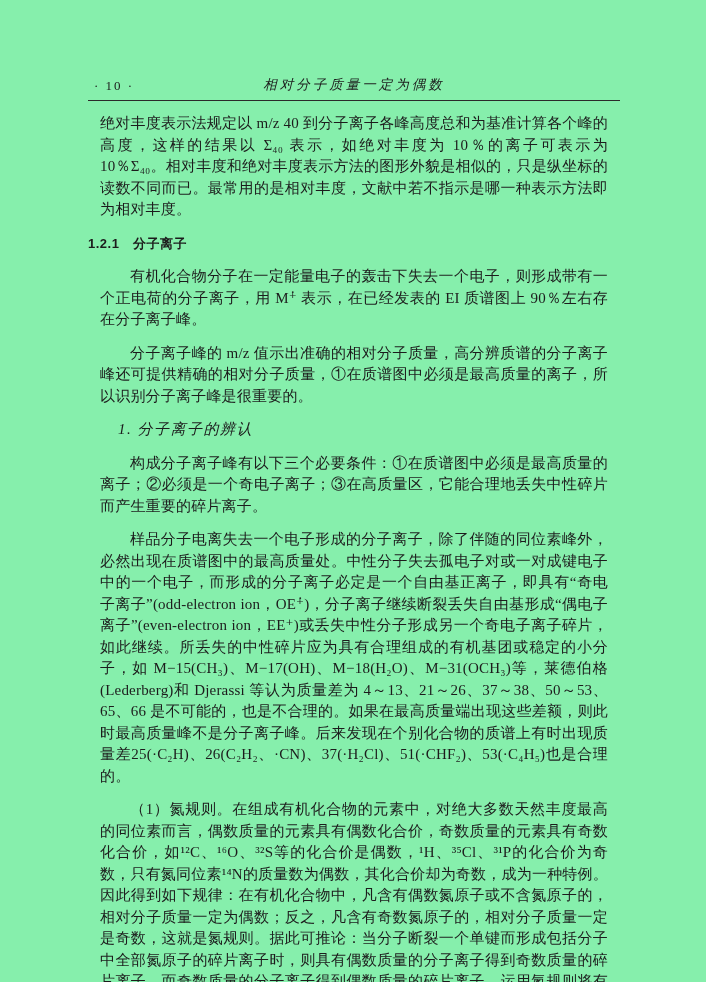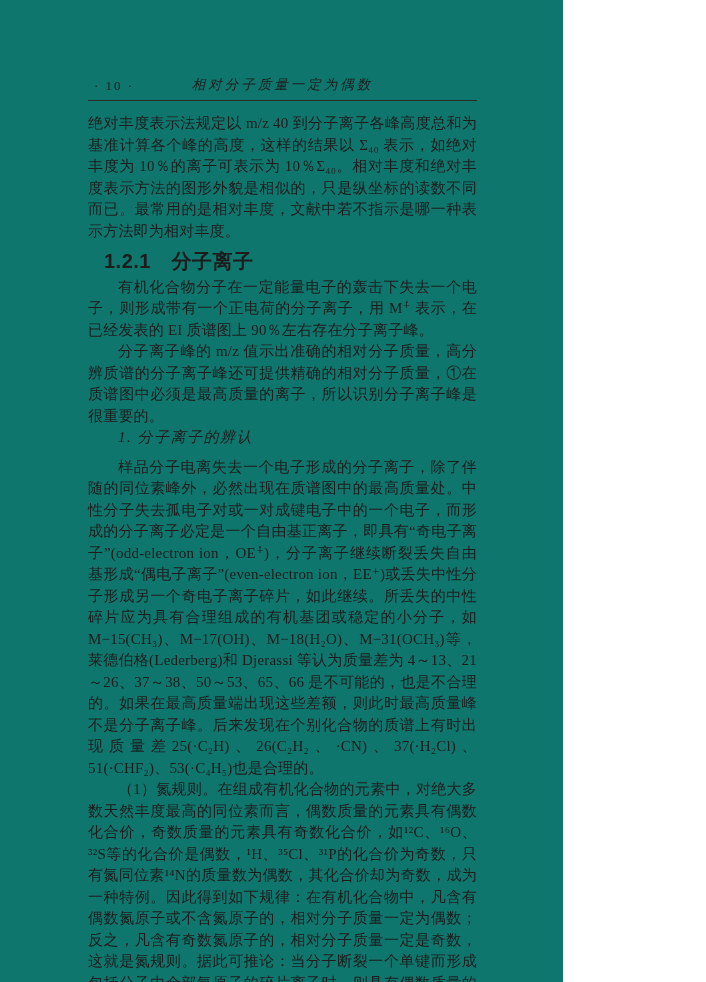--- a/index.html
+++ b/index.html
@@ -1,21 +1,21 @@
 <!DOCTYPE html>
 <html><head>
 <meta charset="utf-8">
 <style>
   html, body { margin: 0; padding: 0; background: #ffffff; }
   .page {
     position: relative;
-    width: 563px;
+    width: 706px;
     height: 982px;
     box-sizing: border-box;
-    background: #0f766e;
+    background: #86efac;
     color: #1c1c1c;
     padding: 76px 86px 0 88px;
     overflow: hidden;
     font-family: "Liberation Serif", "DejaVu Serif", serif;
   }
   .page-header {
     position: relative;
     height: 20px;
   }
   .page-number {
@@ -34,33 +34,33 @@
     letter-spacing: 3px;
     white-space: nowrap;
   }
   .header-rule {
     border: none;
     border-top: 1.6px solid #2b2b2b;
     margin: 4px 0 0 0;
   }
   .body-text { margin-top: 12px; }
   .body-text p {
-    margin: 0;
+    margin: 12px;
     font-size: 15px;
     line-height: 21.5px;
     text-align: justify;
     text-indent: 2em;
     letter-spacing: 0.2px;
   }
   .body-text p.flush { text-indent: 0; }
   .section-heading {
     font-family: "Liberation Sans", "DejaVu Sans", sans-serif;
-    font-size: 20px;
+    font-size: 13px;
     font-weight: 700;
-    margin: 9px 0 4px 16px;
+    margin: 9px 0 4px 0;
     letter-spacing: 0.5px;
     line-height: 21.5px;
   }
   .subsection-heading {
     font-size: 15px;
     font-weight: 400;
     font-style: italic;
     margin: 0 0 8px 0;
     text-indent: 2em;
     letter-spacing: 1.5px;
@@ -84,20 +84,21 @@
     <p class="flush">绝对丰度表示法规定以 m/z 40 到分子离子各峰高度总和为基准计算各个峰的高度，这样的结果以 Σ₄₀ 表示，如绝对丰度为 10％的离子可表示为 10％Σ₄₀。相对丰度和绝对丰度表示方法的图形外貌是相似的，只是纵坐标的读数不同而已。最常用的是相对丰度，文献中若不指示是哪一种表示方法即为相对丰度。</p>
 
     <h2 class="section-heading">1.2.1　分子离子</h2>
 
     <p>有机化合物分子在一定能量电子的轰击下失去一个电子，则形成带有一个正电荷的分子离子，用 M⁺̇ 表示，在已经发表的 EI 质谱图上 90％左右存在分子离子峰。</p>
 
     <p>分子离子峰的 m/z 值示出准确的相对分子质量，高分辨质谱的分子离子峰还可提供精确的相对分子质量，①在质谱图中必须是最高质量的离子，所以识别分子离子峰是很重要的。</p>
 
     <h3 class="subsection-heading">1. 分子离子的辨认</h3>
 
+    <p>构成分子离子峰有以下三个必要条件：①在质谱图中必须是最高质量的离子；②必须是一个奇电子离子；③在高质量区，它能合理地丢失中性碎片而产生重要的碎片离子。</p>
 
     <p>样品分子电离失去一个电子形成的分子离子，除了伴随的同位素峰外，必然出现在质谱图中的最高质量处。中性分子失去孤电子对或一对成键电子中的一个电子，而形成的分子离子必定是一个自由基正离子，即具有“奇电子离子”(odd-electron ion，OE⁺̇)，分子离子继续断裂丢失自由基形成“偶电子离子”(even-electron ion，EE⁺)或丢失中性分子形成另一个奇电子离子碎片，如此继续。所丢失的中性碎片应为具有合理组成的有机基团或稳定的小分子，如 M−15(CH₃)、M−17(OH)、M−18(H₂O)、M−31(OCH₃)等，莱德伯格(Lederberg)和 Djerassi 等认为质量差为 4～13、21～26、37～38、50～53、65、66 是不可能的，也是不合理的。如果在最高质量端出现这些差额，则此时最高质量峰不是分子离子峰。后来发现在个别化合物的质谱上有时出现质量差25(·C₂H)、26(C₂H₂、·CN)、37(·H₂Cl)、51(·CHF₂)、53(·C₄H₅)也是合理的。</p>
 
 
     <p>（1）氮规则。在组成有机化合物的元素中，对绝大多数天然丰度最高的同位素而言，偶数质量的元素具有偶数化合价，奇数质量的元素具有奇数化合价，如¹²C、¹⁶O、³²S等的化合价是偶数，¹H、³⁵Cl、³¹P的化合价为奇数，只有氮同位素¹⁴N的质量数为偶数，其化合价却为奇数，成为一种特例。因此得到如下规律：在有机化合物中，凡含有偶数氮原子或不含氮原子的，相对分子质量一定为偶数；反之，凡含有奇数氮原子的，相对分子质量一定是奇数，这就是氮规则。据此可推论：当分子断裂一个单键而形成包括分子中全部氮原子的碎片离子时，则具有偶数质量的分子离子得到奇数质量的碎片离子，而奇数质量的分子离子得到偶数质量的碎片离子。运用氮规则将有利于分子离子峰的判断和分子式的推定，经元素分析确定某化合物的元素组成后，若最高质量的离子质量与氮规则不符，则该离子一定不是分子离子。</p>
 
   </div>
 
 </div>
 

